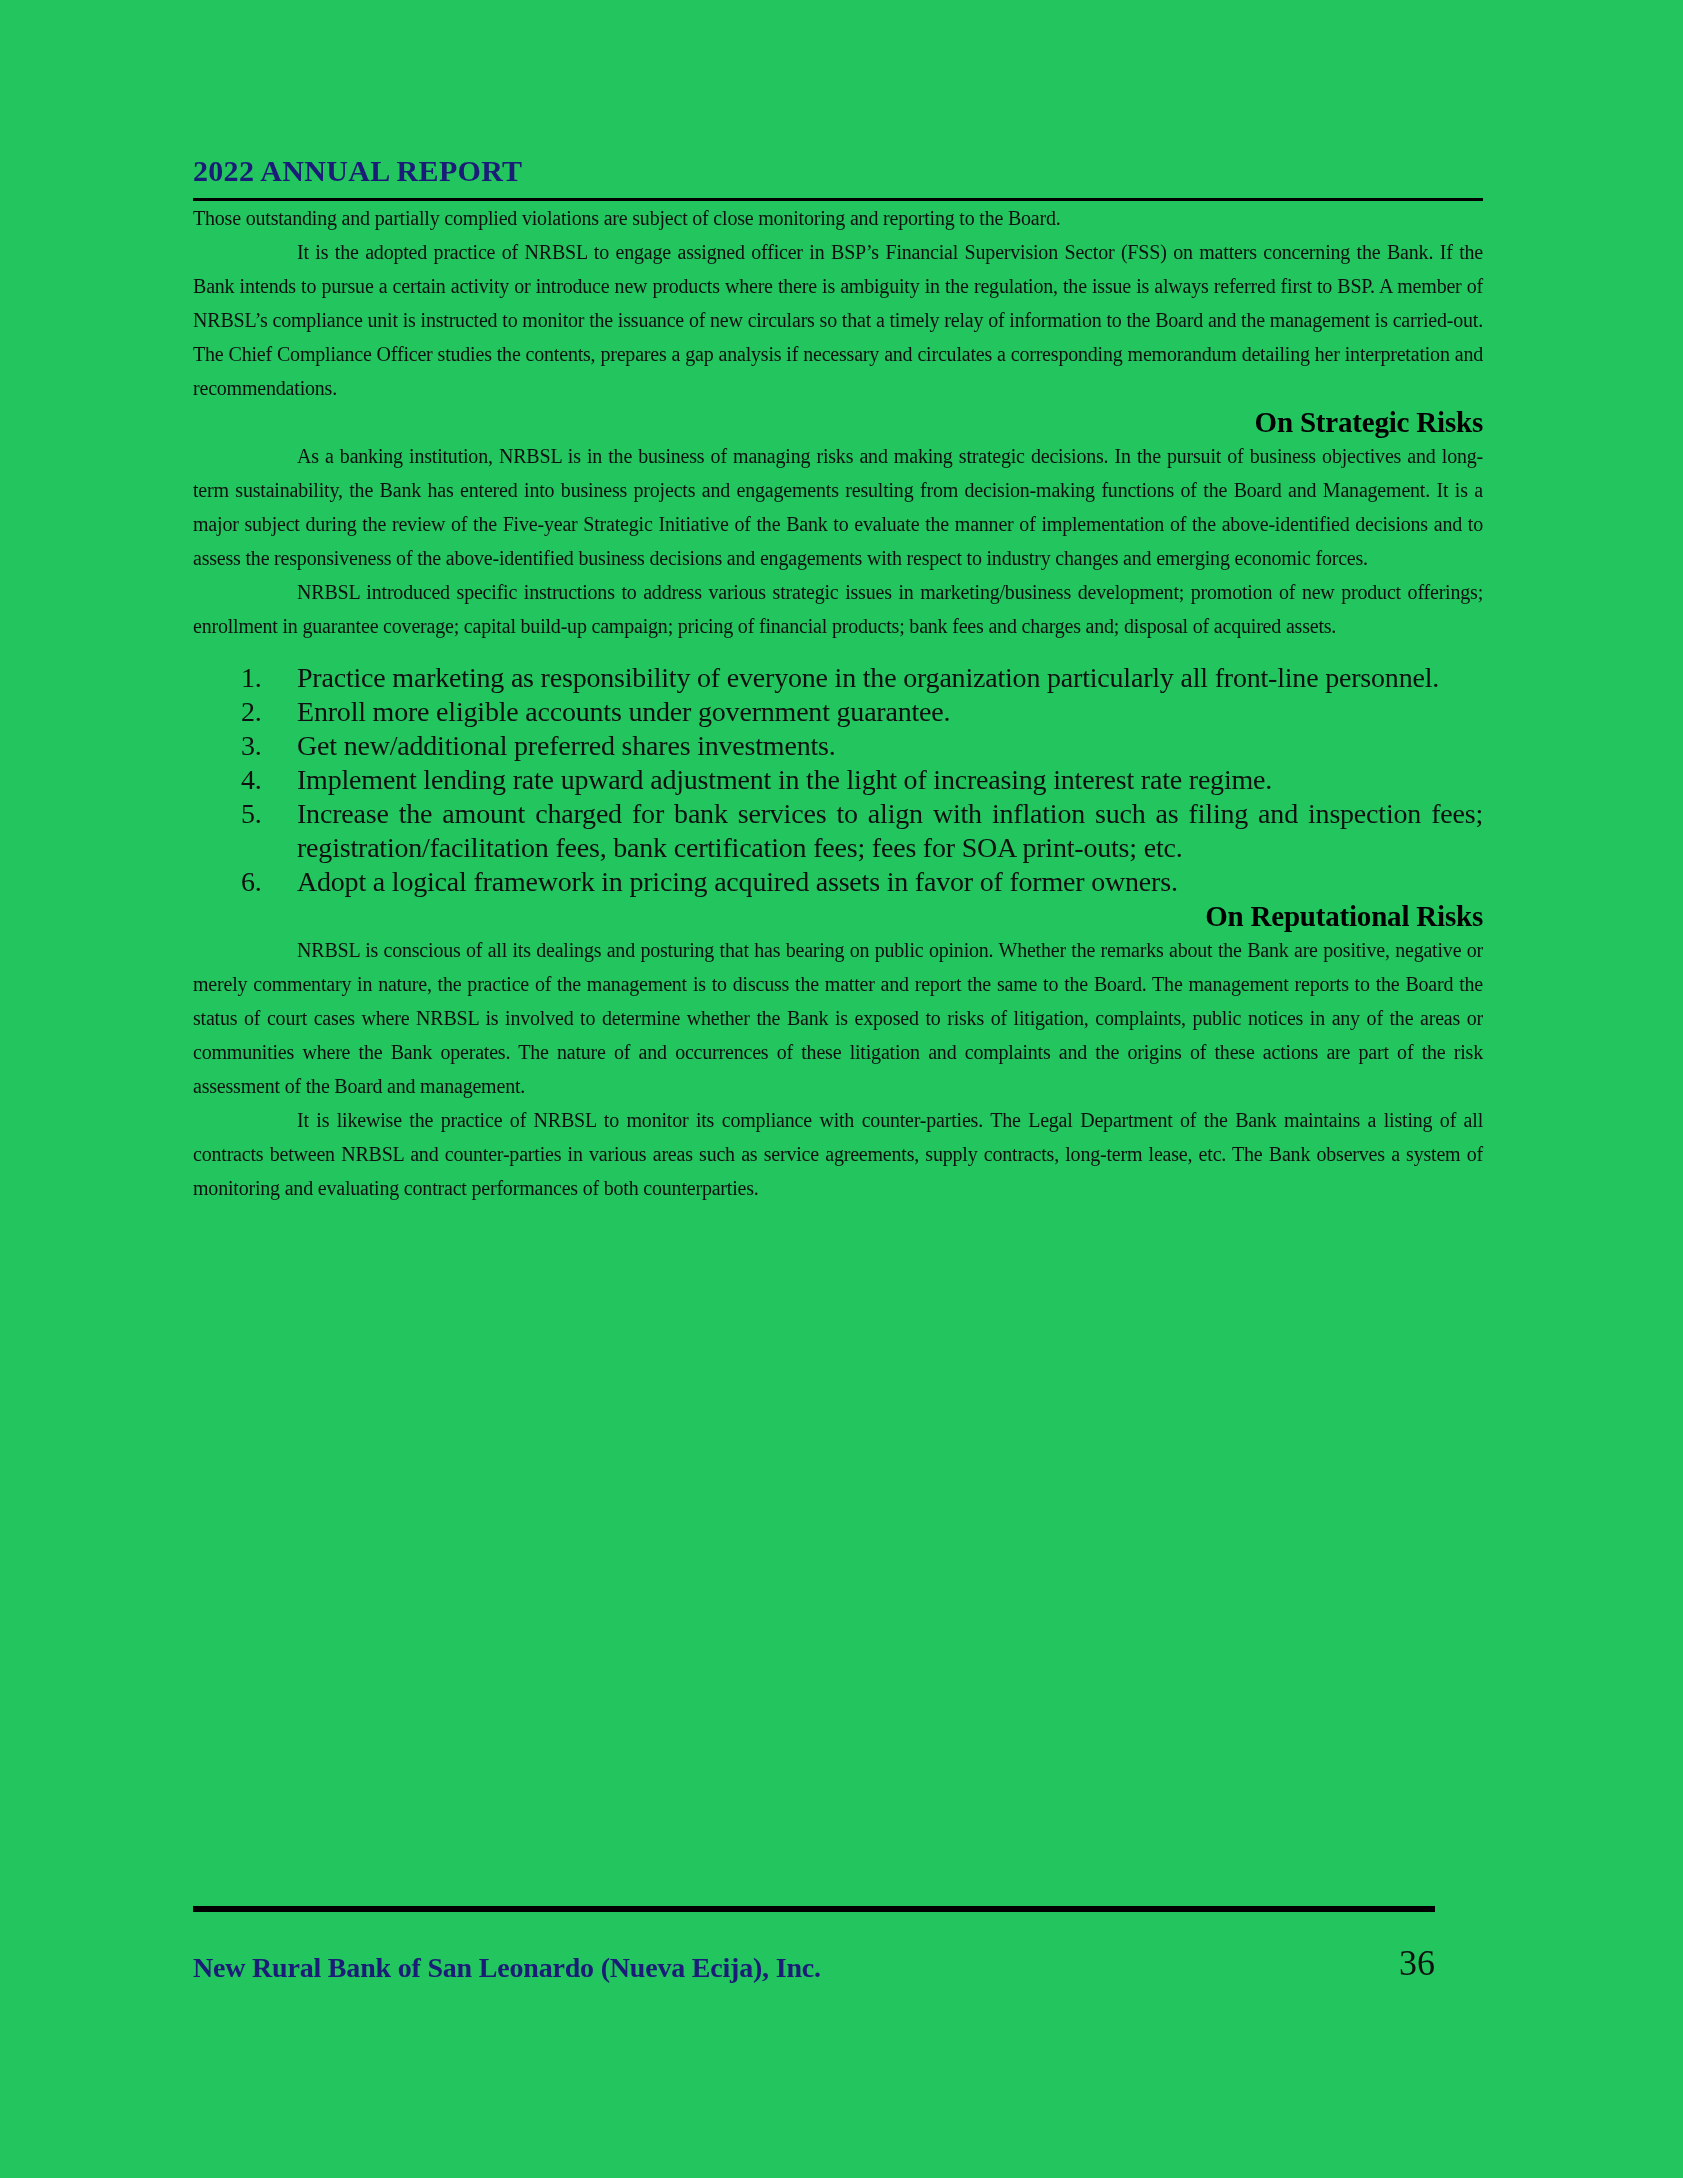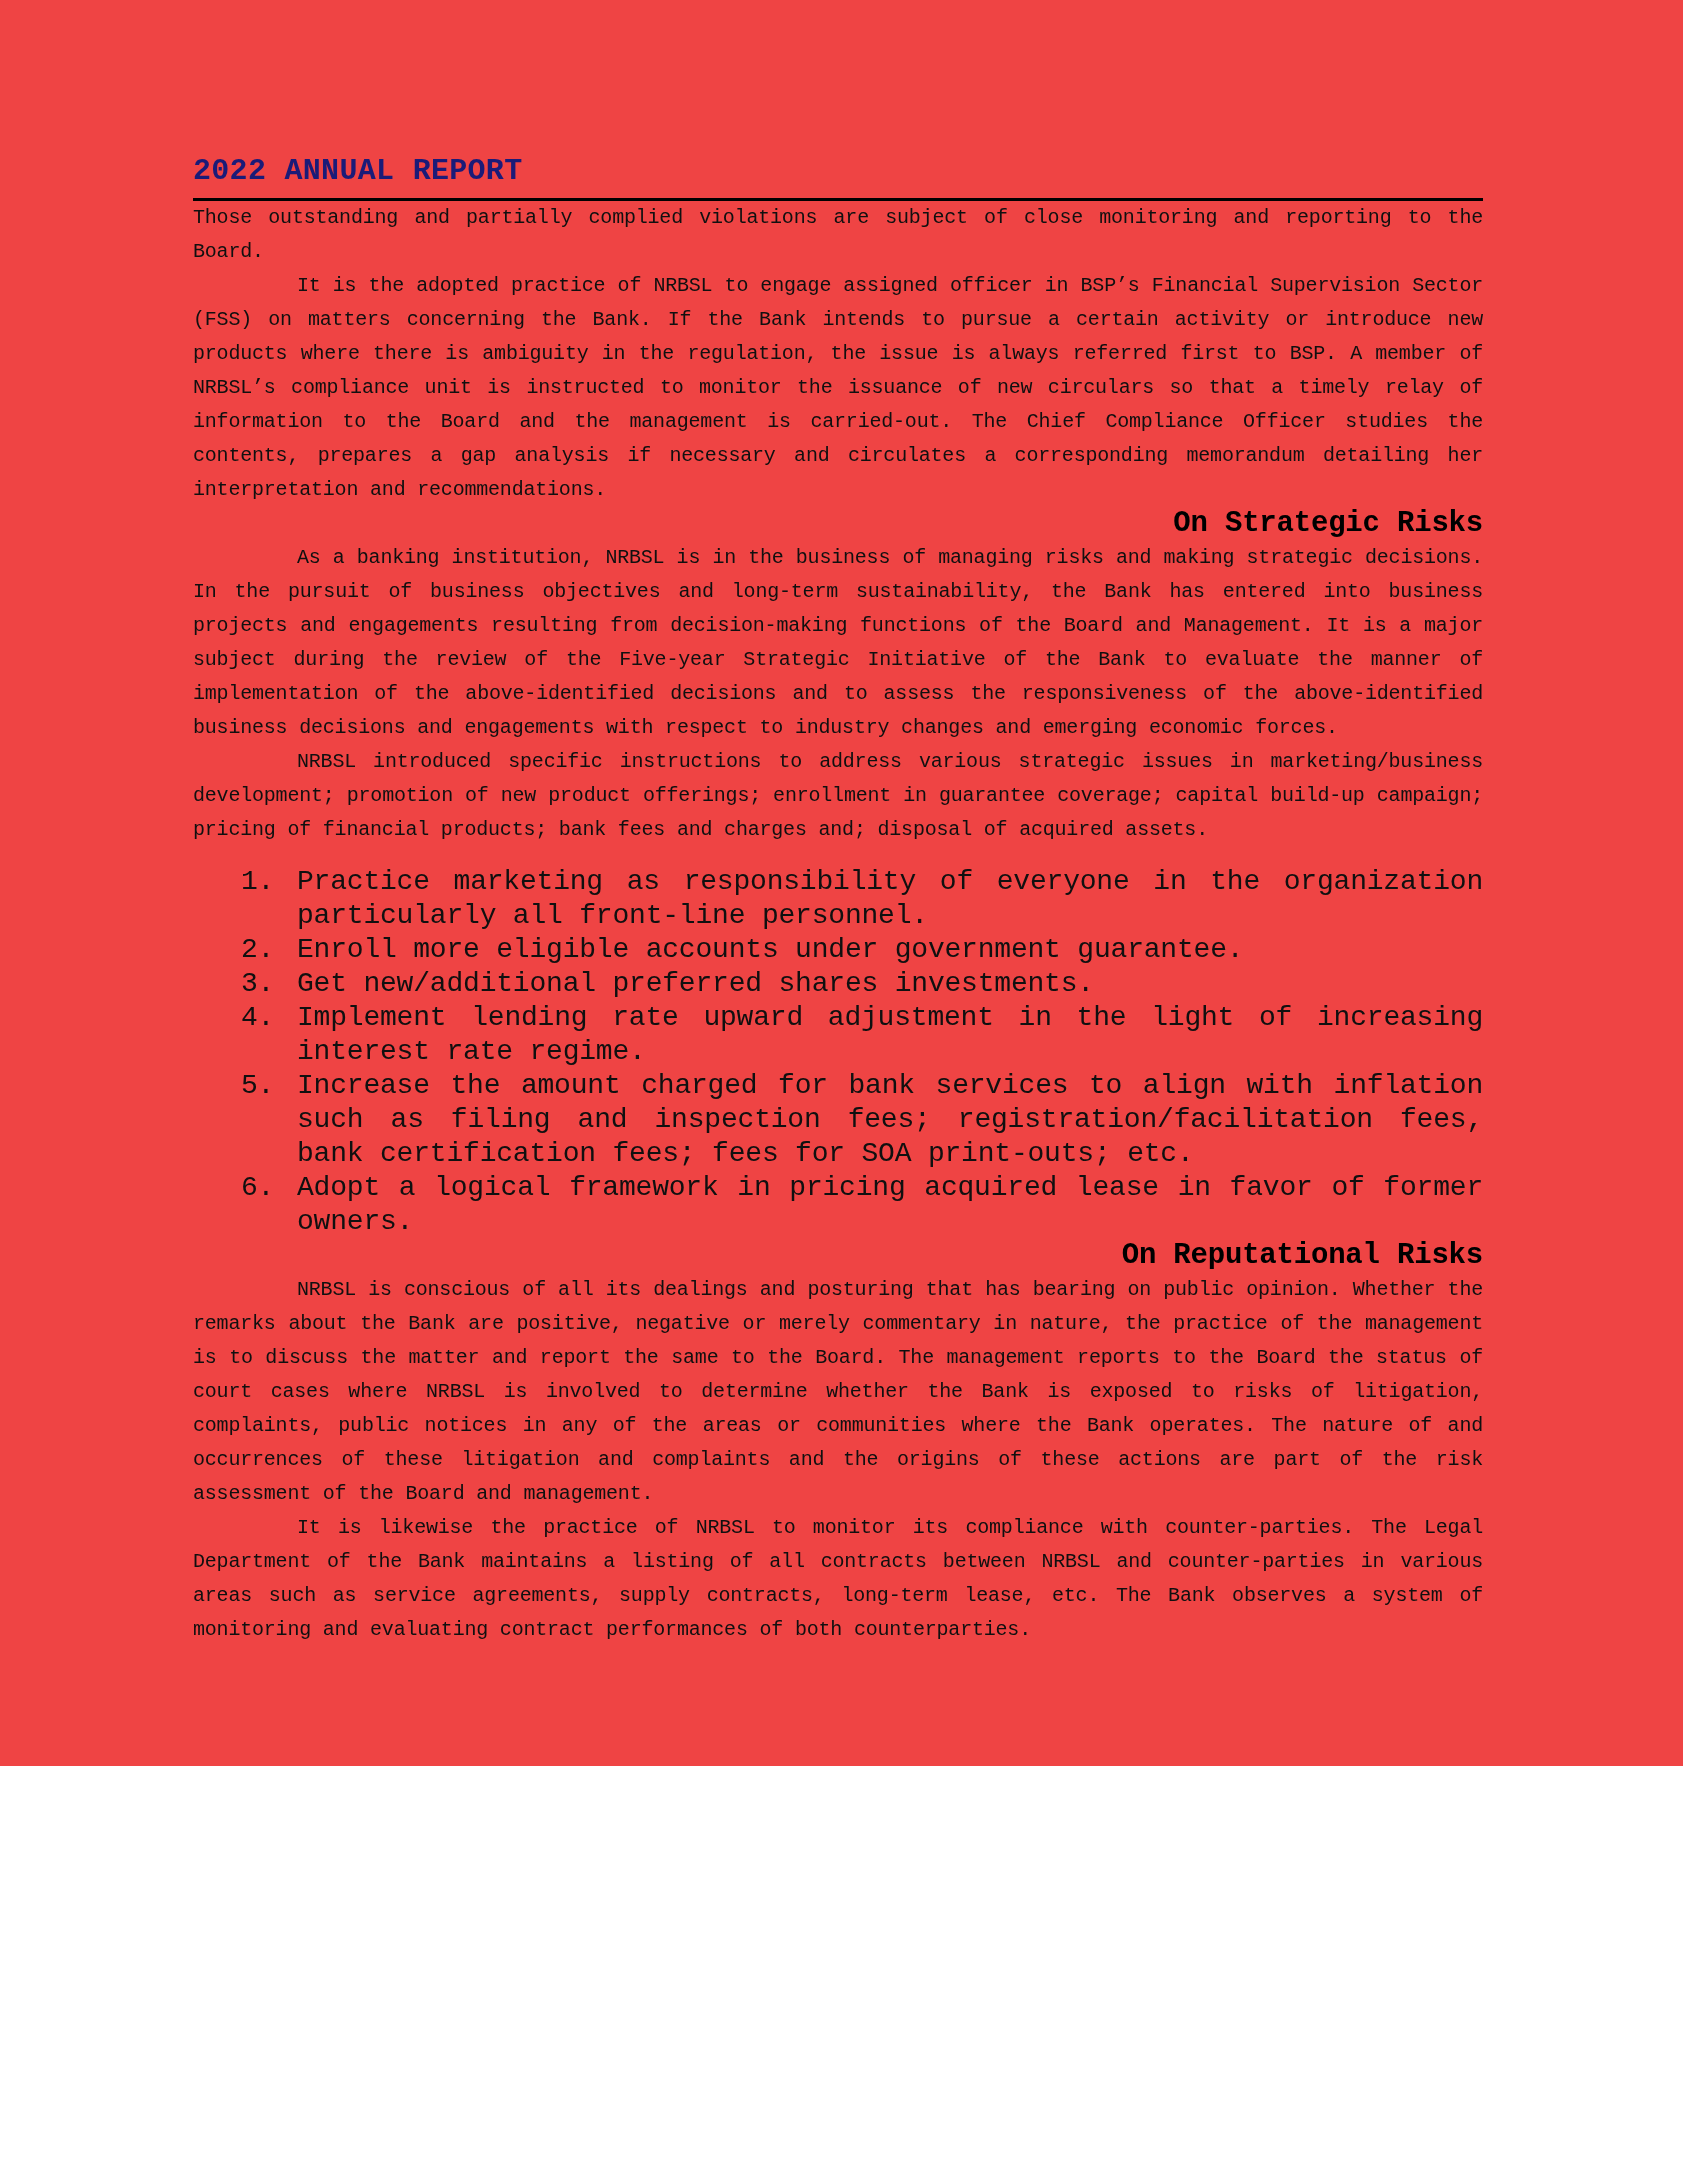--- a/index.html
+++ b/index.html
@@ -3,23 +3,23 @@
 <meta charset="utf-8">
 <style>
   html, body {
     margin: 0;
     padding: 0;
     background: #ffffff;
   }
   .page {
     position: relative;
     width: 1683px;
-    height: 1766px;
-    background: #ef4444;
-    font-family: Liberation Mono, monospace;
+    height: 2178px;
+    background: #22c55e;
+    font-family: Liberation Serif, serif;
     color: #101010;
     overflow: hidden;
   }
   .content {
     position: absolute;
     left: 193px;
     top: 153px;
     width: 1290px;
   }
   .header-title {
@@ -143,21 +143,21 @@
       <li class="list-item">
         <span class="num">4.</span>
         <span class="li-text">Implement lending rate upward adjustment in the light of increasing interest rate regime.</span>
       </li>
       <li class="list-item">
         <span class="num">5.</span>
         <span class="li-text">Increase the amount charged for bank services to align with inflation such as filing and inspection fees; registration/facilitation fees, bank certification fees; fees for SOA print-outs; etc.</span>
       </li>
       <li class="list-item">
         <span class="num">6.</span>
-        <span class="li-text">Adopt a logical framework in pricing acquired lease in favor of former owners.</span>
+        <span class="li-text">Adopt a logical framework in pricing acquired assets in favor of former owners.</span>
       </li>
     </ol>
 
     <h2 class="section-heading mt-h3">On Reputational Risks</h2>
 
     <p class="para indent mt-p5">NRBSL is conscious of all its dealings and posturing that has bearing on public opinion. Whether the remarks about the Bank are positive, negative or merely commentary in nature, the practice of the management is to discuss the matter and report the same to the Board. The management reports to the Board the status of court cases where NRBSL is involved to determine whether the Bank is exposed to risks of litigation, complaints, public notices in any of the areas or communities where the Bank operates. The nature of and occurrences of these litigation and complaints and the origins of these actions are part of the risk assessment of the Board and management.</p>
 
     <p class="para indent mt-p6">It is likewise the practice of NRBSL to monitor its compliance with counter-parties. The Legal Department of the Bank maintains a listing of all contracts between NRBSL and counter-parties in various areas such as service agreements, supply contracts, long-term lease, etc. The Bank observes a system of monitoring and evaluating contract performances of both counterparties.</p>
 
   </div>

